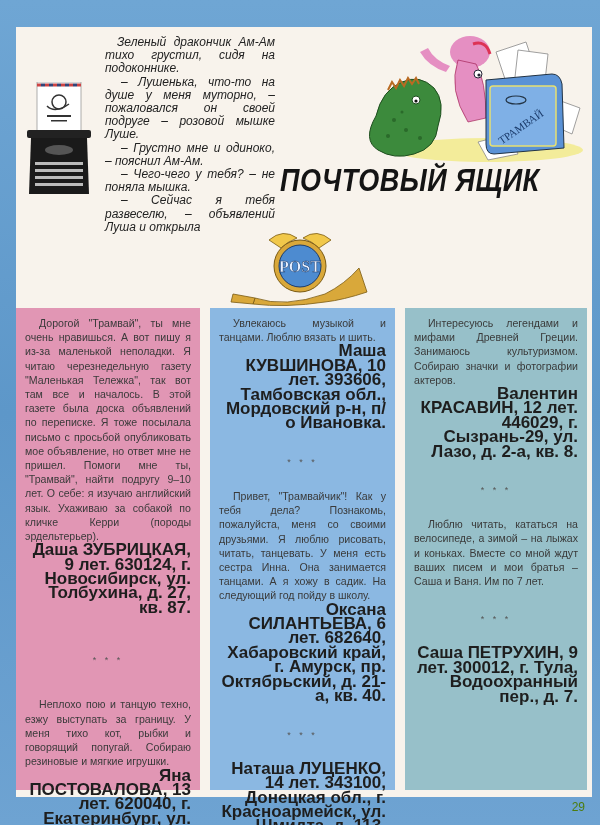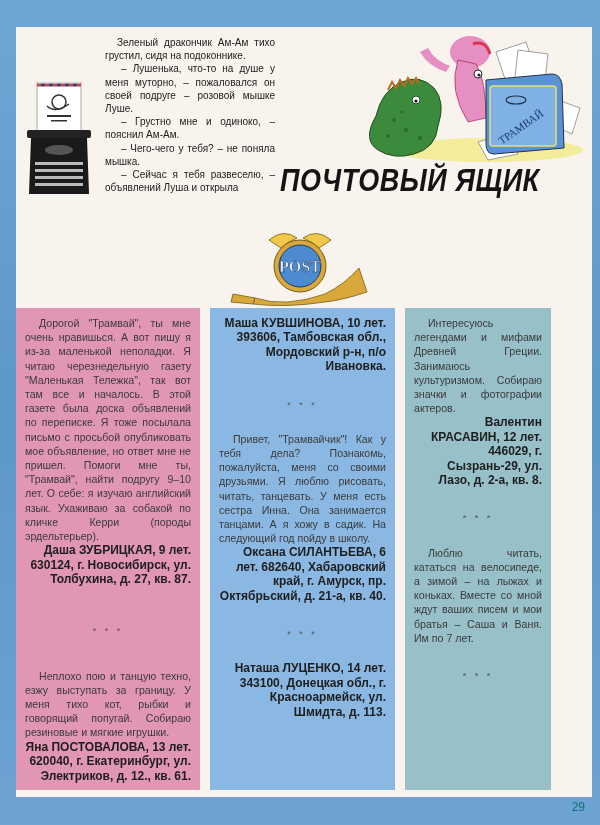--- a/index.html
+++ b/index.html
@@ -8,45 +8,45 @@
     background: linear-gradient(180deg, #6fa6d4 0%, #5d97c9 50%, #6ea3d2 100%);
     font-family: "Liberation Sans", sans-serif;
     position: relative;
   }
   .page {
     position: absolute; left: 16px; top: 27px; width: 576px; height: 770px;
     background: #f8f3ec;
   }
   .intro {
     position: absolute; left: 105px; top: 36px; width: 170px;
-    font-size: 10px; line-height: 13.2px; color: #222;
+    font-style: italic; font-size: 12px; line-height: 13.2px; color: #222;
     text-align: justify;
   }
   .intro p { text-indent: 16px; }
   .intro p.first { text-indent: 12px; }
   .typewriter { position: absolute; left: 25px; top: 82px; width: 68px; height: 120px; }
   .mascots { position: absolute; left: 358px; top: 30px; width: 232px; height: 135px; }
   .title {
     position: absolute; left: 280px; top: 163px; width: 310px;
     font-family: "Liberation Sans", sans-serif; font-weight: bold; font-style: italic;
     font-size: 27px; letter-spacing: 0.5px; color: #141414;
     transform: scaleY(1.15); transform-origin: left top;
   }
   .post-logo { position: absolute; left: 225px; top: 228px; width: 150px; height: 80px; }
   .col {
     position: absolute; top: 308px; height: 482px;
     padding: 8px 9px 6px 9px; font-size: 10.6px; line-height: 14.2px; color: #2a2a2a;
   }
   .col.pink { left: 16px; width: 184px; background: #e196b4; }
   .col.blue { left: 210px; width: 185px; background: #8bb8e2; }
-  .col.teal { left: 405px; width: 146px; background: #97c0c9; }
+  .col.teal { left: 405px; width: 182px; background: #97c0c9; }
   .letter p.body { text-align: justify; text-indent: 14px; color: #3a3a3a; }
-  .letter p.sig { text-align: right; font-weight: bold; color: #1e1e1e; font-size: 12px; line-height: 14.4px; }
+  .letter p.sig { text-align: right; font-weight: bold; color: #1e1e1e; font-size: 17px; line-height: 14.4px; }
   .stars { text-align: center; font-size: 9px; letter-spacing: 3px; color: #555; margin: 24px 0 20px; }
-  .pagenum { position: absolute; right: 15px; top: 800px; font-size: 12px; color: #0f766e; }
+  .pagenum { position: absolute; right: 15px; top: 800px; font-size: 12px; color: #4d7c0f; }
 </style>
 </head>
 <body>
 
 <div class="page"></div>
 
 <svg class="typewriter" viewBox="0 0 68 120">
   <rect x="12" y="0" width="44" height="50" fill="#fff" stroke="#999" stroke-width="0.8"></rect>
   <g stroke-width="3">
     <line x1="12" y1="3" x2="56" y2="3" stroke="#c44" stroke-dasharray="4 4"></line>
@@ -127,20 +127,21 @@
   </div>
   <div class="stars" style="margin:38px 0 30px;">* * *</div>
   <div class="letter">
     <p class="body">Неплохо пою и танцую техно, езжу выступать за границу. У меня тихо кот, рыбки и говорящий попугай. Собираю резиновые и мягкие игрушки.</p>
     <p class="sig">Яна ПОСТОВАЛОВА, 13 лет. 620040, г. Екатеринбург, ул. Электриков, д. 12., кв. 61.</p>
   </div>
 </div>
 
 <div class="col blue">
   <div class="letter">
+    <p class="body">Увлекаюсь музыкой и танцами. Люблю вязать и шить.</p>
     <p class="sig">Маша КУВШИНОВА, 10 лет. 393606, Тамбовская обл., Мордовский р-н, п/о Ивановка.</p>
   </div>
   <div class="stars">* * *</div>
   <div class="letter">
     <p class="body">Привет, "Трамвайчик"! Как у тебя дела? Познакомь, пожалуйста, меня со своими друзьями. Я люблю рисовать, читать, танцевать. У меня есть сестра Инна. Она занимается танцами. А я хожу в садик. На следующий год пойду в школу.</p>
     <p class="sig">Оксана СИЛАНТЬЕВА, 6 лет. 682640, Хабаровский край, г. Амурск, пр. Октябрьский, д. 21-а, кв. 40.</p>
   </div>
   <div class="stars">* * *</div>
   <div class="letter">
     <p class="sig">Наташа ЛУЦЕНКО, 14 лет. 343100, Донецкая обл., г. Красноармейск, ул. Шмидта, д. 113.</p>
@@ -151,16 +152,17 @@
   <div class="letter">
     <p class="body">Интересуюсь легендами и мифами Древней Греции. Занимаюсь культуризмом. Собираю значки и фотографии актеров.</p>
     <p class="sig">Валентин КРАСАВИН, 12 лет. 446029, г. Сызрань-29, ул. Лазо, д. 2-а, кв. 8.</p>
   </div>
   <div class="stars">* * *</div>
   <div class="letter">
     <p class="body">Люблю читать, кататься на велосипеде, а зимой – на лыжах и коньках. Вместе со мной ждут ваших писем и мои братья – Саша и Ваня. Им по 7 лет.</p>
   </div>
   <div class="stars">* * *</div>
   <div class="letter">
+    <p class="sig">Саша ПЕТРУХИН, 9 лет. 300012, г. Тула, Водоохранный пер., д. 7.</p>
   </div>
 </div>
 
 <div class="pagenum">29</div>
 
 </body></html>

